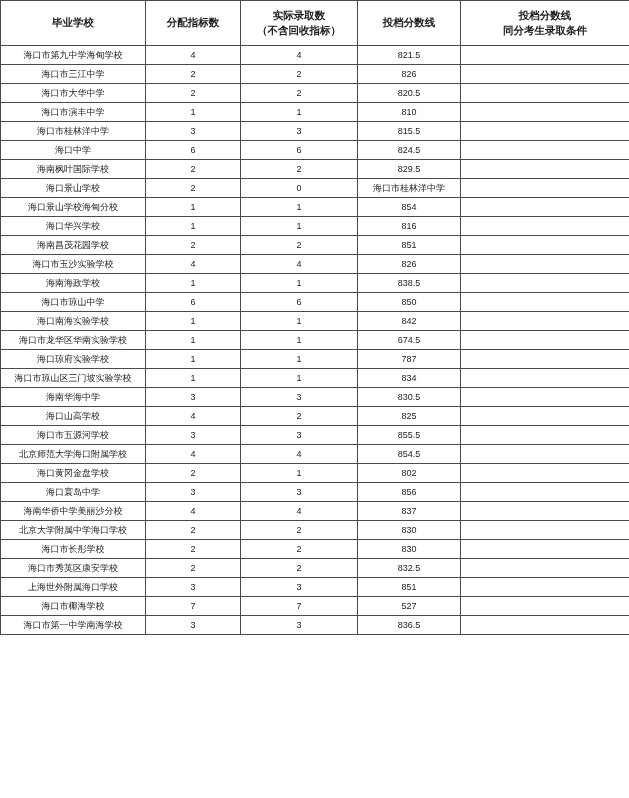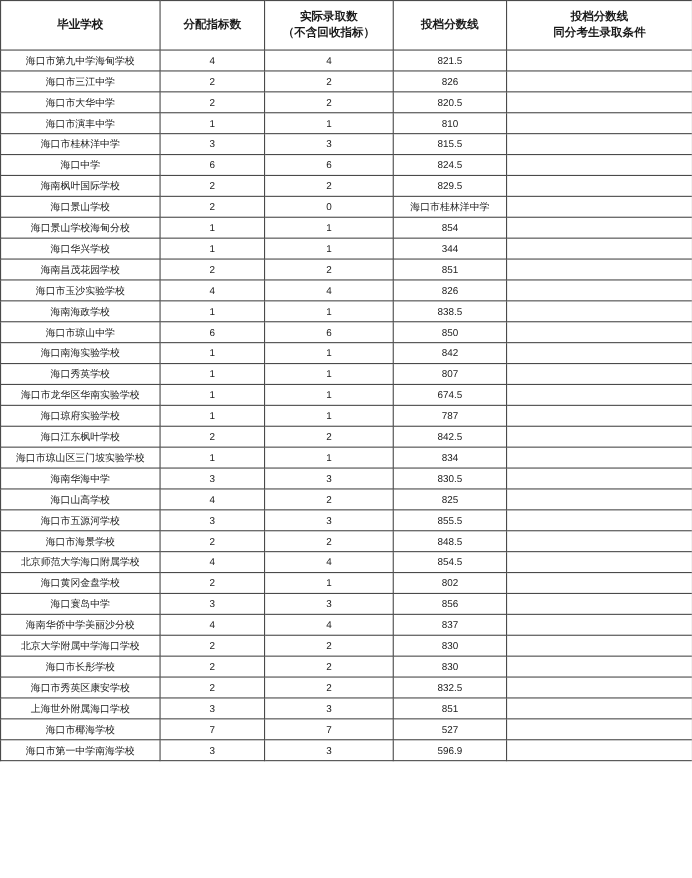--- a/index.html
+++ b/index.html
@@ -131,21 +131,21 @@
           <td>海口景山学校海甸分校</td>
           <td>1</td>
           <td>1</td>
           <td>854</td>
           <td></td>
         </tr>
         <tr>
           <td>海口华兴学校</td>
           <td>1</td>
           <td>1</td>
-          <td>344</td>
+          <td>816</td>
           <td></td>
         </tr>
         <tr>
           <td>海南昌茂花园学校</td>
           <td>2</td>
           <td>2</td>
           <td>851</td>
           <td></td>
         </tr>
         <tr>
@@ -170,48 +170,34 @@
           <td></td>
         </tr>
         <tr>
           <td>海口南海实验学校</td>
           <td>1</td>
           <td>1</td>
           <td>842</td>
           <td></td>
         </tr>
         <tr>
-          <td>海口秀英学校</td>
-          <td>1</td>
-          <td>1</td>
-          <td>807</td>
-          <td></td>
-        </tr>
-        <tr>
           <td>海口市龙华区华南实验学校</td>
           <td>1</td>
           <td>1</td>
           <td>674.5</td>
           <td></td>
         </tr>
         <tr>
           <td>海口琼府实验学校</td>
           <td>1</td>
           <td>1</td>
           <td>787</td>
           <td></td>
         </tr>
         <tr>
-          <td>海口江东枫叶学校</td>
-          <td>2</td>
-          <td>2</td>
-          <td>842.5</td>
-          <td></td>
-        </tr>
-        <tr>
           <td>海口市琼山区三门坡实验学校</td>
           <td>1</td>
           <td>1</td>
           <td>834</td>
           <td></td>
         </tr>
         <tr>
           <td>海南华海中学</td>
           <td>3</td>
           <td>3</td>
@@ -223,27 +209,20 @@
           <td>4</td>
           <td>2</td>
           <td>825</td>
           <td></td>
         </tr>
         <tr>
           <td>海口市五源河学校</td>
           <td>3</td>
           <td>3</td>
           <td>855.5</td>
-          <td></td>
-        </tr>
-        <tr>
-          <td>海口市海景学校</td>
-          <td>2</td>
-          <td>2</td>
-          <td>848.5</td>
           <td></td>
         </tr>
         <tr>
           <td>北京师范大学海口附属学校</td>
           <td>4</td>
           <td>4</td>
           <td>854.5</td>
           <td></td>
         </tr>
         <tr>
@@ -299,18 +278,18 @@
           <td>海口市椰海学校</td>
           <td>7</td>
           <td>7</td>
           <td>527</td>
           <td></td>
         </tr>
         <tr>
           <td>海口市第一中学南海学校</td>
           <td>3</td>
           <td>3</td>
-          <td>596.9</td>
+          <td>836.5</td>
           <td></td>
         </tr>
       </tbody>
   </table>
 </div>
 
 </body></html>

